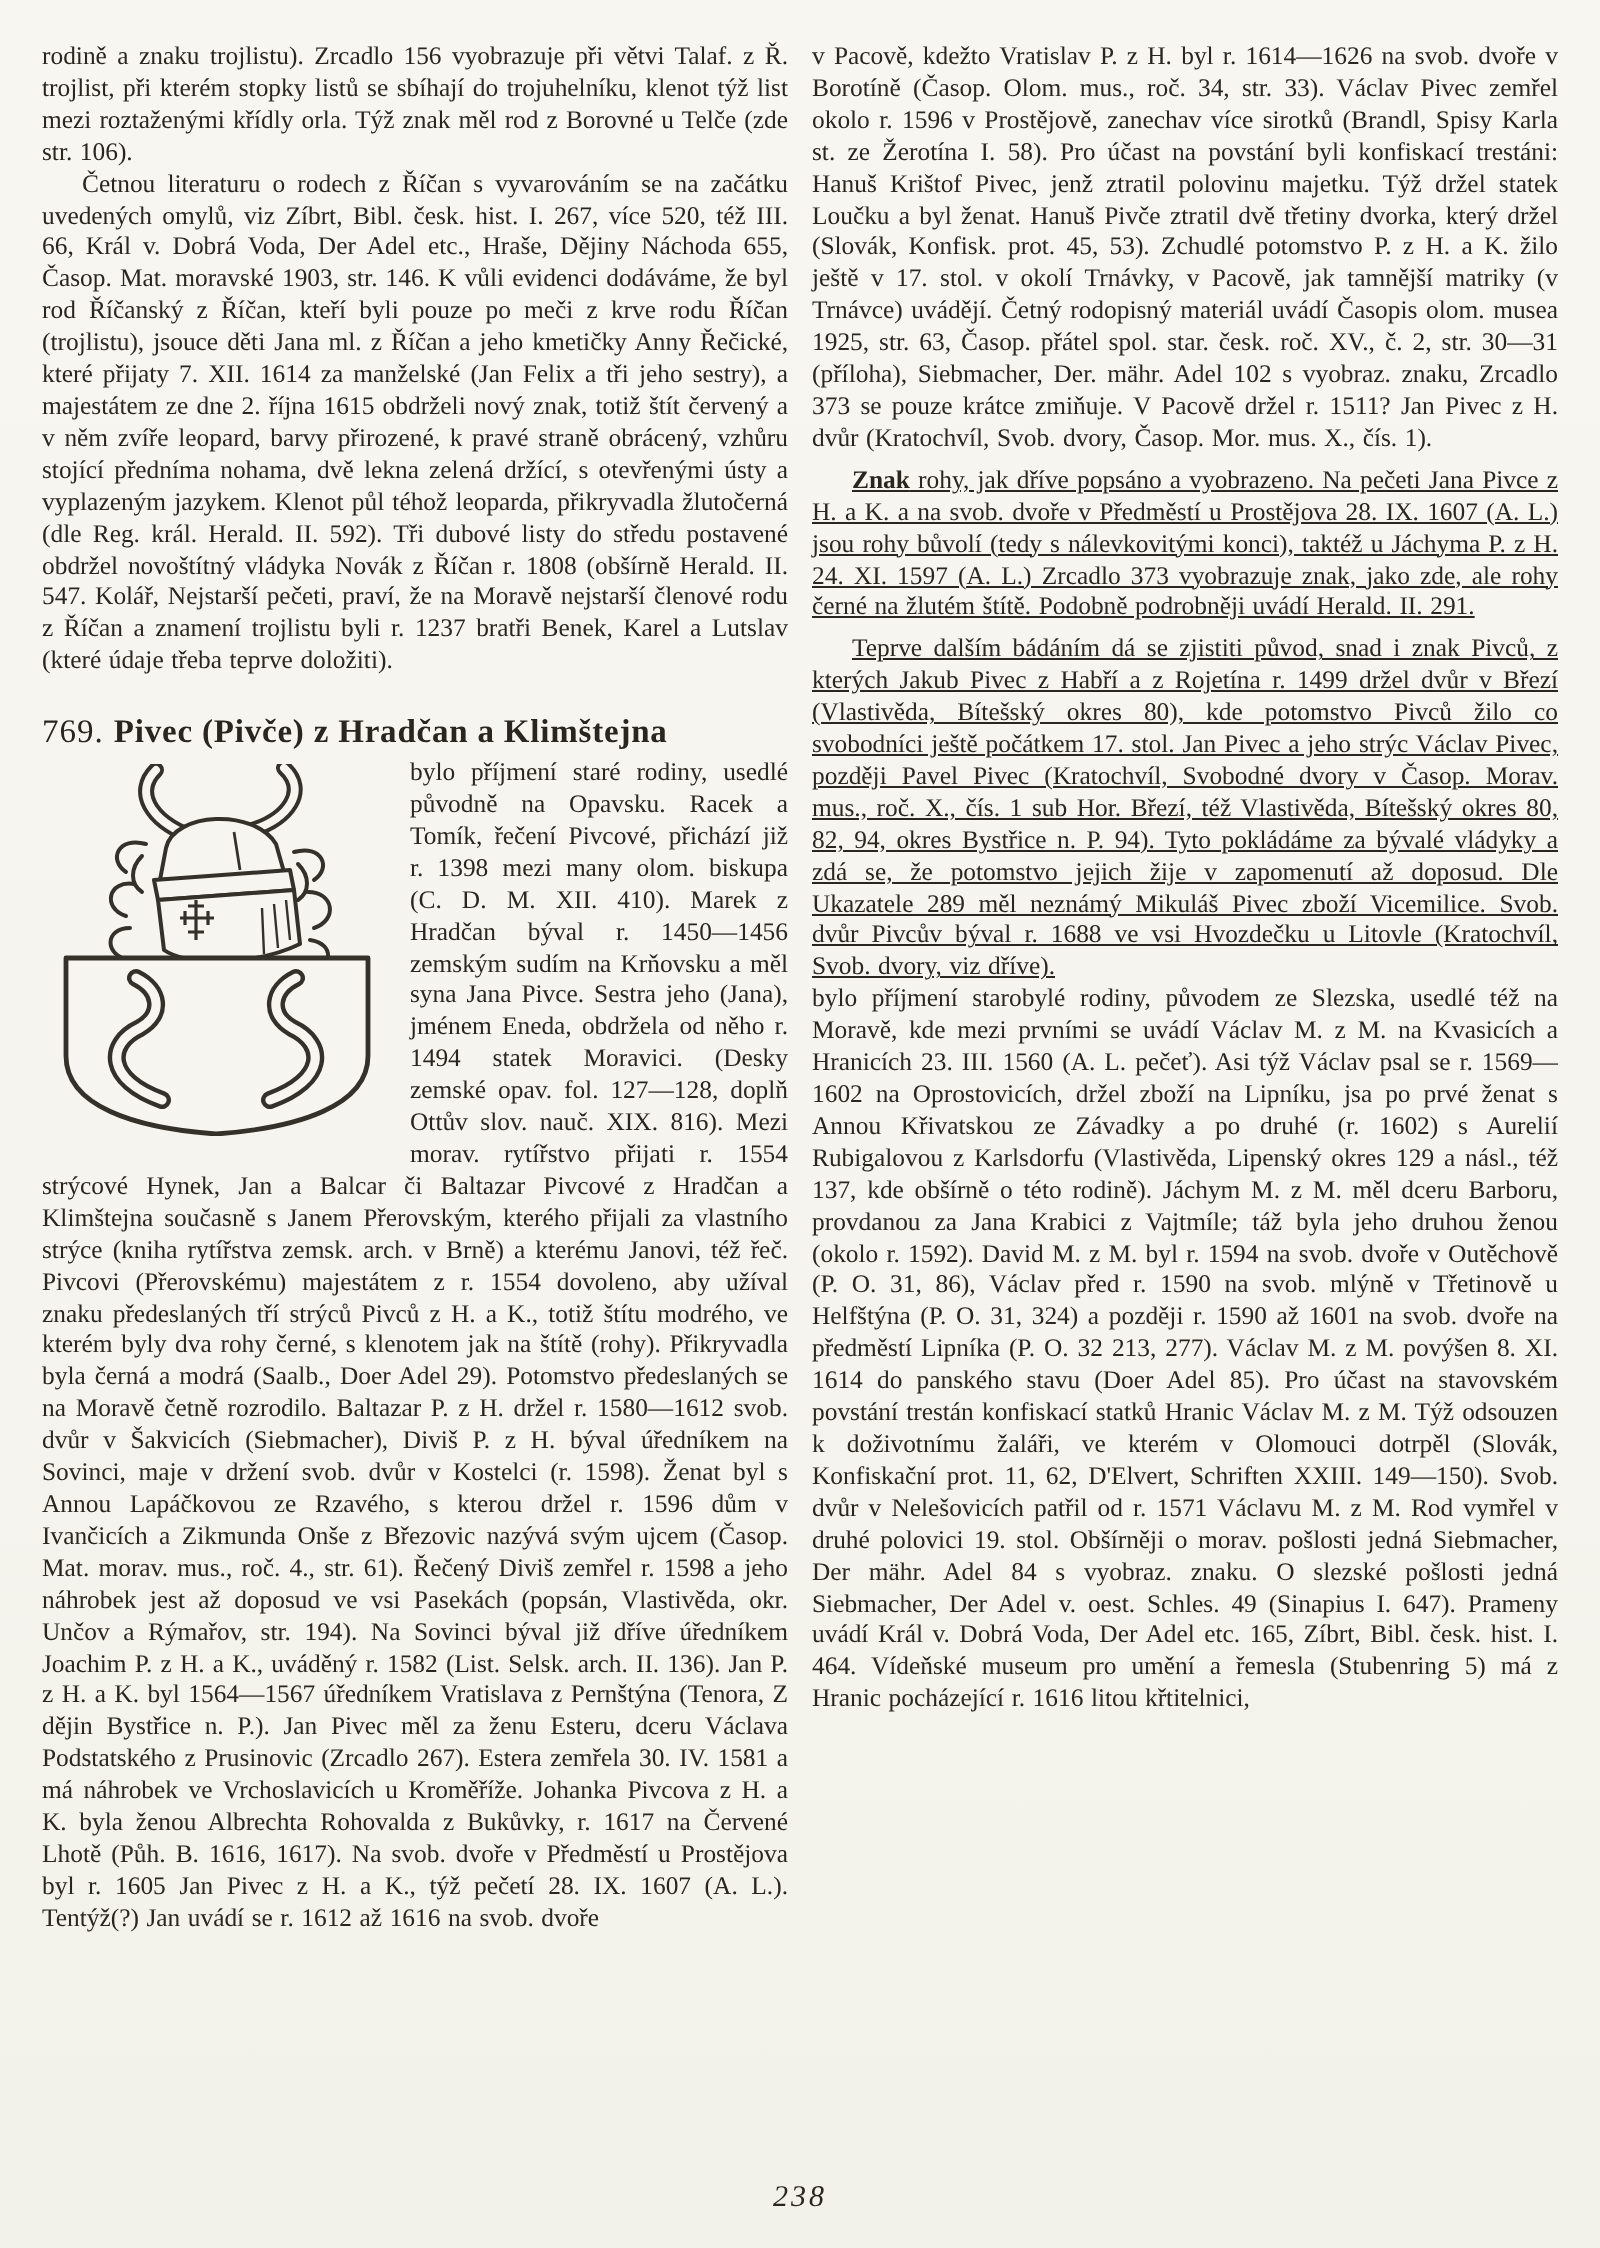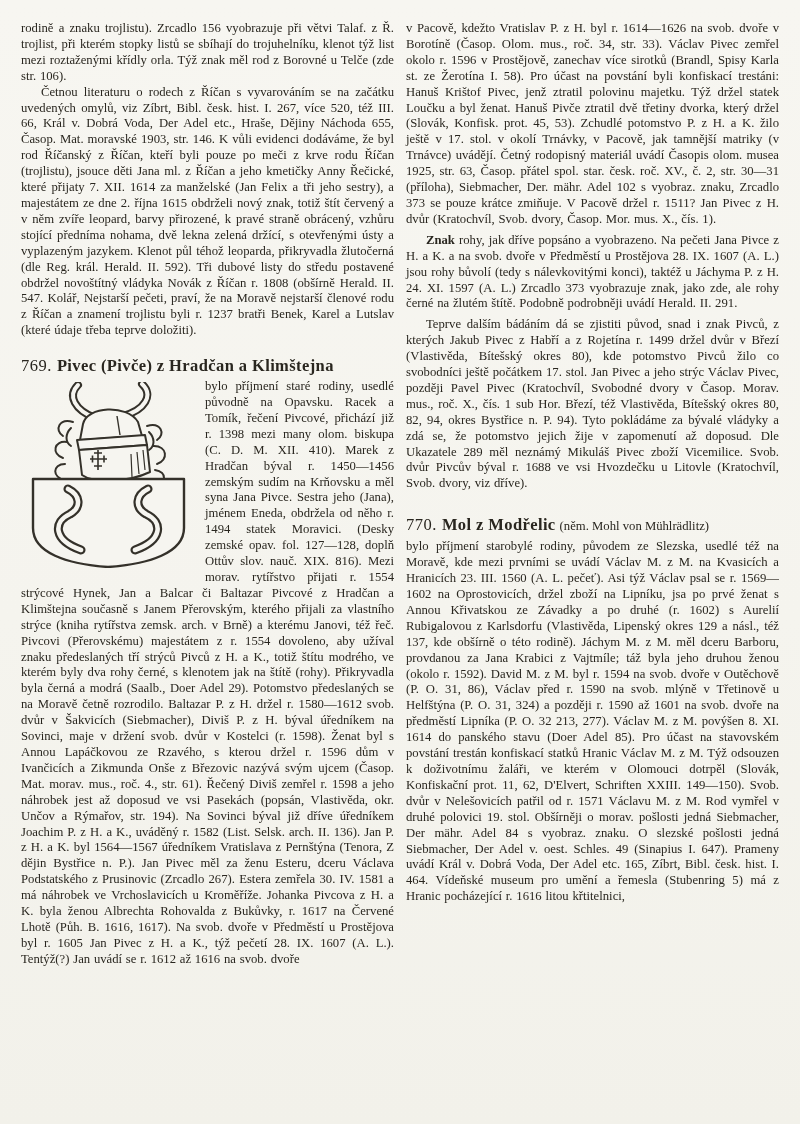--- a/index.html
+++ b/index.html
@@ -20,21 +20,21 @@
   .cols { display: flex; gap: 12px; }
   .col { width: 373px; }
   p.body-text {
     margin: 0;
     font-size: 12.7px;
     line-height: 15.9px;
     text-align: justify;
     word-spacing: 0.6px;
   }
   .indent { text-indent: 20px; }
-  .sp-top { margin-top: 5px !important; }
+  .sp-top { margin-top: 5px !important; text-decoration: underline; }
   .entry-heading {
     margin: 16px 0 3px 0;
     font-size: 16.5px;
     line-height: 21px;
     white-space: nowrap;
     font-weight: normal;
   }
   .entry-heading .entry-number { font-weight: normal; letter-spacing: 0.5px; margin-right: 5px; }
   .entry-heading .entry-title  { font-weight: bold; letter-spacing: 0.4px; }
   .entry-heading .entry-subtitle { font-weight: normal; font-size: 12.7px; margin-left: 4px; }
@@ -107,19 +107,19 @@
         </div>
         <p class="body-text">bylo příjmení staré rodiny, usedlé původně na Opavsku. Racek a Tomík, řečení Pivcové, přichází již r. 1398 mezi many olom. biskupa (C. D. M. XII. 410). Marek z Hradčan býval r. 1450—1456 zemským sudím na Krňovsku a měl syna Jana Pivce. Sestra jeho (Jana), jménem Eneda, obdržela od něho r. 1494 statek Moravici. (Desky zemské opav. fol. 127—128, doplň Ottův slov. nauč. XIX. 816). Mezi morav. rytířstvo přijati r. 1554 strýcové Hynek, Jan a Balcar či Baltazar Pivcové z Hradčan a Klimštejna současně s Janem Přerovským, kterého přijali za vlastního strýce (kniha rytířstva zemsk. arch. v Brně) a kterému Janovi, též řeč. Pivcovi (Přerovskému) majestátem z r. 1554 dovoleno, aby užíval znaku předeslaných tří strýců Pivců z H. a K., totiž štítu modrého, ve kterém byly dva rohy černé, s klenotem jak na štítě (rohy). Přikryvadla byla černá a modrá (Saalb., Doer Adel 29). Potomstvo předeslaných se na Moravě četně rozrodilo. Baltazar P. z H. držel r. 1580—1612 svob. dvůr v Šakvicích (Siebmacher), Diviš P. z H. býval úředníkem na Sovinci, maje v držení svob. dvůr v Kostelci (r. 1598). Ženat byl s Annou Lapáčkovou ze Rzavého, s kterou držel r. 1596 dům v Ivančicích a Zikmunda Onše z Březovic nazývá svým ujcem (Časop. Mat. morav. mus., roč. 4., str. 61). Řečený Diviš zemřel r. 1598 a jeho náhrobek jest až doposud ve vsi Pasekách (popsán, Vlastivěda, okr. Unčov a Rýmařov, str. 194). Na Sovinci býval již dříve úředníkem Joachim P. z H. a K., uváděný r. 1582 (List. Selsk. arch. II. 136). Jan P. z H. a K. byl 1564—1567 úředníkem Vratislava z Pernštýna (Tenora, Z dějin Bystřice n. P.). Jan Pivec měl za ženu Esteru, dceru Václava Podstatského z Prusinovic (Zrcadlo 267). Estera zemřela 30. IV. 1581 a má náhrobek ve Vrchoslavicích u Kroměříže. Johanka Pivcova z H. a K. byla ženou Albrechta Rohovalda z Bukůvky, r. 1617 na Červené Lhotě (Půh. B. 1616, 1617). Na svob. dvoře v Předměstí u Prostějova byl r. 1605 Jan Pivec z H. a K., týž pečetí 28. IX. 1607 (A. L.). Tentýž(?) Jan uvádí se r. 1612 až 1616 na svob. dvoře</p>
       </div>
     </div>
 
     <div class="col">
       <p class="body-text">v Pacově, kdežto Vratislav P. z H. byl r. 1614—1626 na svob. dvoře v Borotíně (Časop. Olom. mus., roč. 34, str. 33). Václav Pivec zemřel okolo r. 1596 v Prostějově, zanechav více sirotků (Brandl, Spisy Karla st. ze Žerotína I. 58). Pro účast na povstání byli konfiskací trestáni: Hanuš Krištof Pivec, jenž ztratil polovinu majetku. Týž držel statek Loučku a byl ženat. Hanuš Pivče ztratil dvě třetiny dvorka, který držel (Slovák, Konfisk. prot. 45, 53). Zchudlé potomstvo P. z H. a K. žilo ještě v 17. stol. v okolí Trnávky, v Pacově, jak tamnější matriky (v Trnávce) uvádějí. Četný rodopisný materiál uvádí Časopis olom. musea 1925, str. 63, Časop. přátel spol. star. česk. roč. XV., č. 2, str. 30—31 (příloha), Siebmacher, Der. mähr. Adel 102 s vyobraz. znaku, Zrcadlo 373 se pouze krátce zmiňuje. V Pacově držel r. 1511? Jan Pivec z H. dvůr (Kratochvíl, Svob. dvory, Časop. Mor. mus. X., čís. 1).</p>
       <p class="body-text indent sp-top"><span class="lead-bold">Znak</span><span> rohy, jak dříve popsáno a vyobrazeno. Na pečeti Jana Pivce z H. a K. a na svob. dvoře v Předměstí u Prostějova 28. IX. 1607 (A. L.) jsou rohy bůvolí (tedy s nálevkovitými konci), taktéž u Jáchyma P. z H. 24. XI. 1597 (A. L.) Zrcadlo 373 vyobrazuje znak, jako zde, ale rohy černé na žlutém štítě. Podobně podrobněji uvádí Herald. II. 291.</span></p>
       <p class="body-text indent sp-top">Teprve dalším bádáním dá se zjistiti původ, snad i znak Pivců, z kterých Jakub Pivec z Habří a z Rojetína r. 1499 držel dvůr v Březí (Vlastivěda, Bítešský okres 80), kde potomstvo Pivců žilo co svobodníci ještě počátkem 17. stol. Jan Pivec a jeho strýc Václav Pivec, později Pavel Pivec (Kratochvíl, Svobodné dvory v Časop. Morav. mus., roč. X., čís. 1 sub Hor. Březí, též Vlastivěda, Bítešský okres 80, 82, 94, okres Bystřice n. P. 94). Tyto pokládáme za bývalé vládyky a zdá se, že potomstvo jejich žije v zapomenutí až doposud. Dle Ukazatele 289 měl neznámý Mikuláš Pivec zboží Vicemilice. Svob. dvůr Pivcův býval r. 1688 ve vsi Hvozdečku u Litovle (Kratochvíl, Svob. dvory, viz dříve).</p>
 
-      <h2 class="entry-heading entry-heading-770"><span class="entry-number">770.</span><span class="entry-title">Mol z Modřelic</span><span class="entry-subtitle">(něm. Mohl von Mühlrädlitz)</span></h2>
       <p class="body-text">bylo příjmení starobylé rodiny, původem ze Slezska, usedlé též na Moravě, kde mezi prvními se uvádí Václav M. z M. na Kvasicích a Hranicích 23. III. 1560 (A. L. pečeť). Asi týž Václav psal se r. 1569—1602 na Oprostovicích, držel zboží na Lipníku, jsa po prvé ženat s Annou Křivatskou ze Závadky a po druhé (r. 1602) s Aurelií Rubigalovou z Karlsdorfu (Vlastivěda, Lipenský okres 129 a násl., též 137, kde obšírně o této rodině). Jáchym M. z M. měl dceru Barboru, provdanou za Jana Krabici z Vajtmíle; táž byla jeho druhou ženou (okolo r. 1592). David M. z M. byl r. 1594 na svob. dvoře v Outěchově (P. O. 31, 86), Václav před r. 1590 na svob. mlýně v Třetinově u Helfštýna (P. O. 31, 324) a později r. 1590 až 1601 na svob. dvoře na předměstí Lipníka (P. O. 32 213, 277). Václav M. z M. povýšen 8. XI. 1614 do panského stavu (Doer Adel 85). Pro účast na stavovském povstání trestán konfiskací statků Hranic Václav M. z M. Týž odsouzen k doživotnímu žaláři, ve kterém v Olomouci dotrpěl (Slovák, Konfiskační prot. 11, 62, D'Elvert, Schriften XXIII. 149—150). Svob. dvůr v Nelešovicích patřil od r. 1571 Václavu M. z M. Rod vymřel v druhé polovici 19. stol. Obšírněji o morav. pošlosti jedná Siebmacher, Der mähr. Adel 84 s vyobraz. znaku. O slezské pošlosti jedná Siebmacher, Der Adel v. oest. Schles. 49 (Sinapius I. 647). Prameny uvádí Král v. Dobrá Voda, Der Adel etc. 165, Zíbrt, Bibl. česk. hist. I. 464. Vídeňské museum pro umění a řemesla (Stubenring 5) má z Hranic pocházející r. 1616 litou křtitelnici,</p>
     </div>
 
   </div>
 
+  <div class="page-number">238</div>
 </div>
 
 </body></html>

